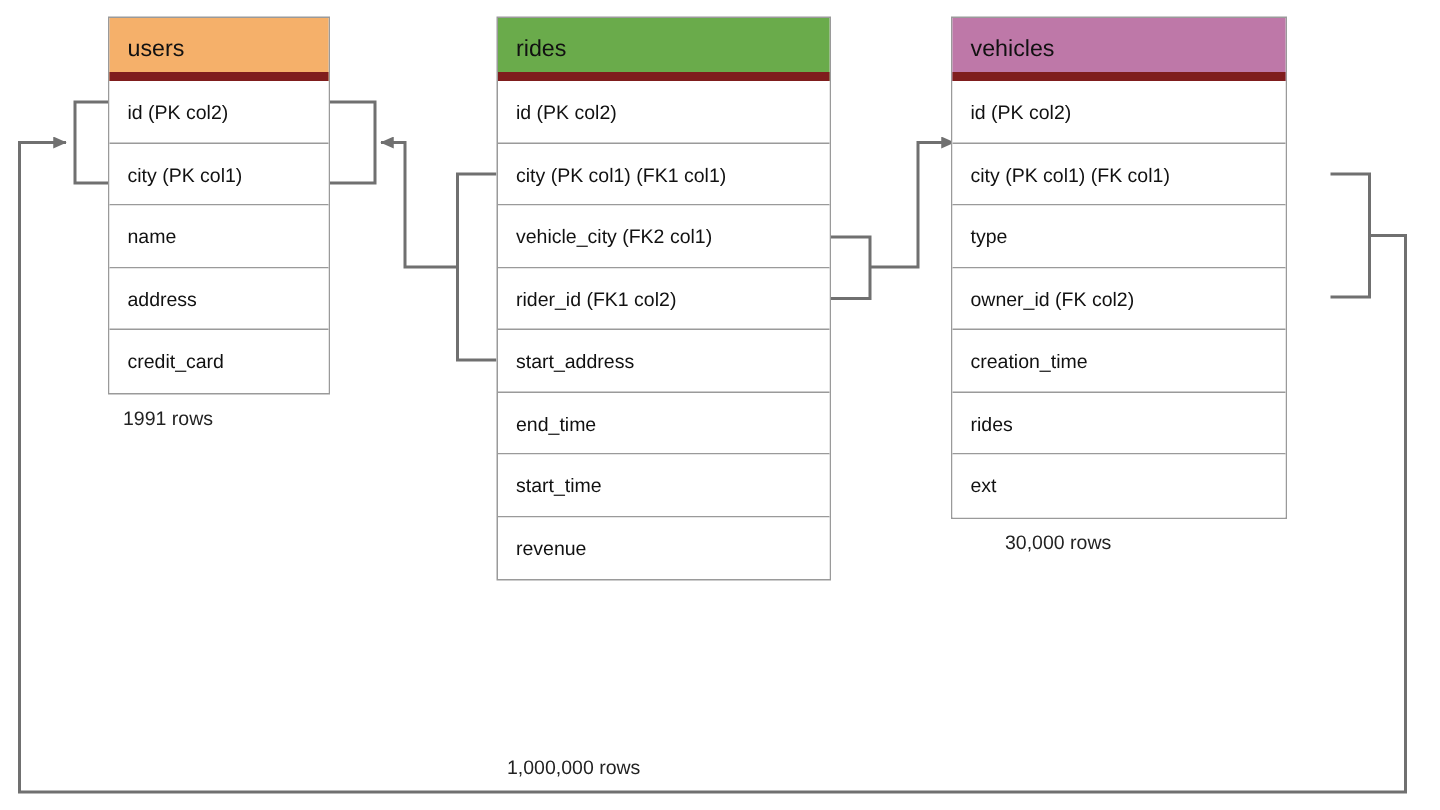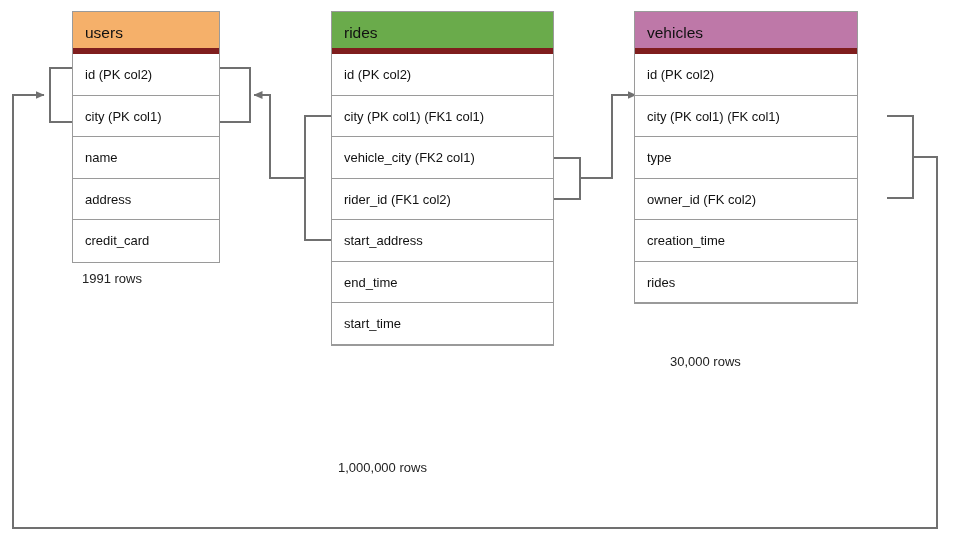--- a/index.html
+++ b/index.html
@@ -110,27 +110,29 @@
 
   <div class="table-box" style="left:331px; top:11px; width:223px;">
     <div class="tbl-header" style="background:#6aab4b;">rides</div>
     <div class="tbl-row">id (PK col2)</div>
     <div class="tbl-row">city (PK col1) (FK1 col1)</div>
     <div class="tbl-row">vehicle_city (FK2 col1)</div>
     <div class="tbl-row">rider_id (FK1 col2)</div>
     <div class="tbl-row">start_address</div>
     <div class="tbl-row">end_time</div>
     <div class="tbl-row">start_time</div>
+    <div class="tbl-row last">revenue</div>
   </div>
-  <div class="row-count" style="left:338px; top:460px;">1,000,000 rows</div>
+  <div class="row-count" style="left:338px; top:504px;">1,000,000 rows</div>
 
   <div class="table-box" style="left:634px; top:11px; width:224px;">
     <div class="tbl-header" style="background:#be78a8;">vehicles</div>
     <div class="tbl-row">id (PK col2)</div>
     <div class="tbl-row">city (PK col1) (FK col1)</div>
     <div class="tbl-row">type</div>
     <div class="tbl-row">owner_id (FK col2)</div>
     <div class="tbl-row">creation_time</div>
     <div class="tbl-row">rides</div>
+    <div class="tbl-row last">ext</div>
   </div>
   <div class="row-count" style="left:670px; top:354px;">30,000 rows</div>
 
 </div>
 
 </body></html>

